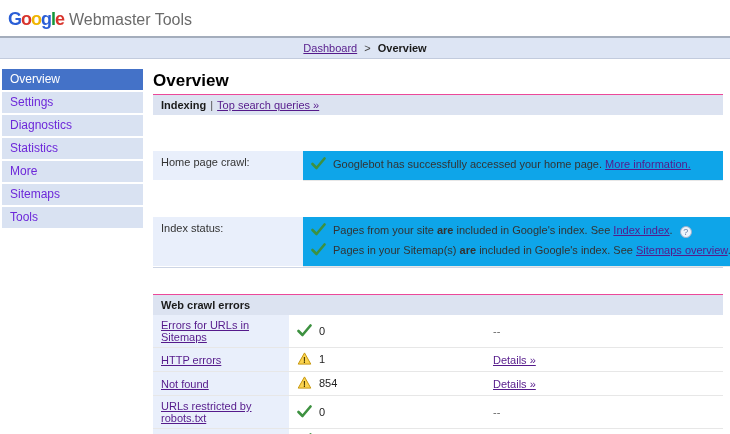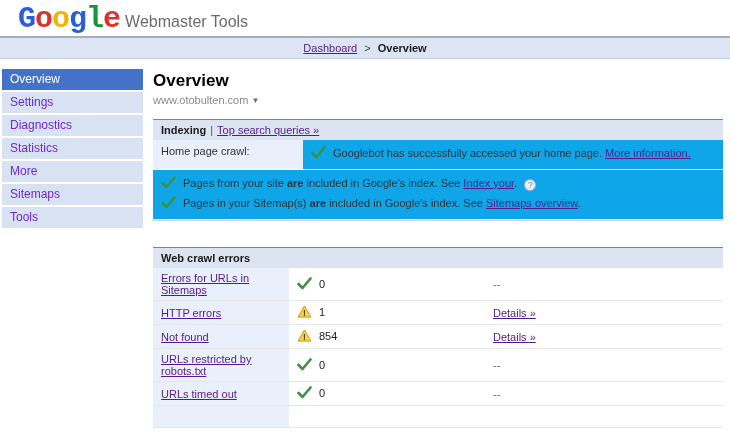--- a/index.html
+++ b/index.html
@@ -9,22 +9,22 @@
     font-family:"Liberation Sans", sans-serif;
     font-size:11px; color:#333;
     overflow:hidden;
   }
   .page { width:730px; height:434px; }
 
   
   .app-header { padding:5px 0 3px 8px; background:#fff; }
   .logo-line { display:flex; align-items:baseline; }
   .logo-word {
-    font-family:Liberation Mono, monospace;
-    font-size:30px; font-weight:bold; letter-spacing:-1px; line-height:28px;margin-left:10px;
+    font-family:Liberation Sans, sans-serif;
+    font-size:18px; font-weight:bold; letter-spacing:-1px; line-height:28px;
   }
   .product-name { font-size:16px; color:#6b6b6b; margin-left:5px; }
 
   
   .breadcrumb-bar {
     background:#dde5f4;
     border-top:2px solid #a4adbc;
     border-bottom:1px solid #c2cbdd;
     padding:4px 10px 4px 10px;
     font-size:11px;
@@ -56,21 +56,21 @@
 
   
   .box { border-bottom:1px solid #cdd5e5; margin-bottom:26px; }
   .box-header {
     background:#dce3f1;
     border-top:1px solid #ec4899;
     padding:3px 8px; line-height:14px;
   }
   .box-header b { color:#1a1a1a; }
   .box-header .divider { margin:0 4px; color:#555; }
-  .box-row { display:flex; }
+  .box-row { display:flex;margin-top:36px; }
   .box-label {
     flex:0 0 150px; background:#e9effb;
     padding:5px 8px; border-bottom:1px solid #fff;
     color:#333;
   }
   .box-value { flex:1 1 auto; background:#0ea5e9; padding:4px 8px 5px 8px; border-bottom:1px solid #e7e7e7; }
   .status-line { line-height:18px; white-space:nowrap; }
   .icon-gap { display:inline-block; vertical-align:-2px; margin-right:7px; }
 
   .help {
@@ -115,46 +115,44 @@
         <div class="side-item"><span>Settings</span></div>
         <div class="side-item"><span>Diagnostics</span></div>
         <div class="side-item"><span>Statistics</span></div>
         <div class="side-item"><span>More</span></div>
         <div class="side-item"><span>Sitemaps</span></div>
         <div class="side-item"><span>Tools</span></div>
       </aside>
 
     <main class="main">
       <h1 class="page-title">Overview</h1>
-      <div class="site-selector">
-        <span>www.otobulten.com</span><span class="arrow">▼</span>
-      </div>
 
       <section class="box">
         <div class="box-header">
           <b>Indexing</b><span class="divider">|</span><a class="link">Top search queries »</a>
         </div>
 
         <div class="box-row">
           <div class="box-label">Home page crawl:</div>
           <div class="box-value">
             <div class="status-line">
               <span class="icon-gap"><svg width="15" height="13" viewBox="0 0 15 13">
                     <path d="M1.5 7 L5.5 11 L13.5 1.5" fill="none" stroke="#3d9140" stroke-width="2.6" stroke-linecap="round" stroke-linejoin="round"></path>
                   </svg></span><span>Googlebot has successfully accessed your home page. </span><a class="link">More information.</a>
             </div>
           </div>
         </div>
 
         <div class="box-row">
+          <div class="box-label">Index status:</div>
           <div class="box-value">
             <div class="status-line">
               <span class="icon-gap"><svg width="15" height="13" viewBox="0 0 15 13">
                     <path d="M1.5 7 L5.5 11 L13.5 1.5" fill="none" stroke="#3d9140" stroke-width="2.6" stroke-linecap="round" stroke-linejoin="round"></path>
-                  </svg></span><span>Pages from your site </span><b>are</b><span> included in Google's index. See </span><a class="link">Index your</a><span>. </span><span class="help">?</span>
+                  </svg></span><span>Pages from your site </span><b>are</b><span> included in Google's index. See </span><a class="link">Index index</a><span>. </span><span class="help">?</span>
             </div>
             <div class="status-line">
               <span class="icon-gap"><svg width="15" height="13" viewBox="0 0 15 13">
                     <path d="M1.5 7 L5.5 11 L13.5 1.5" fill="none" stroke="#3d9140" stroke-width="2.6" stroke-linecap="round" stroke-linejoin="round"></path>
                   </svg></span><span>Pages in your Sitemap(s) </span><b>are</b><span> included in Google's index. See </span><a class="link">Sitemaps overview</a><span>.</span>
             </div>
           </div>
         </div>
       </section>
 

